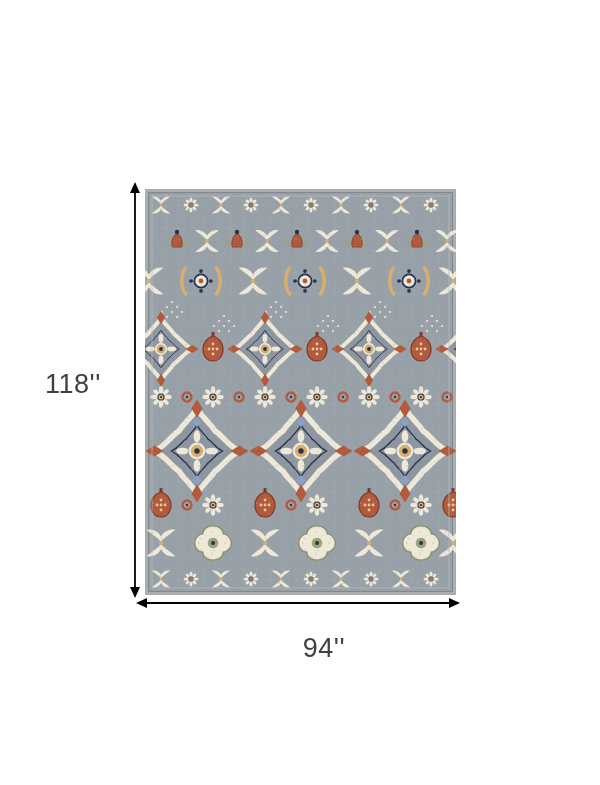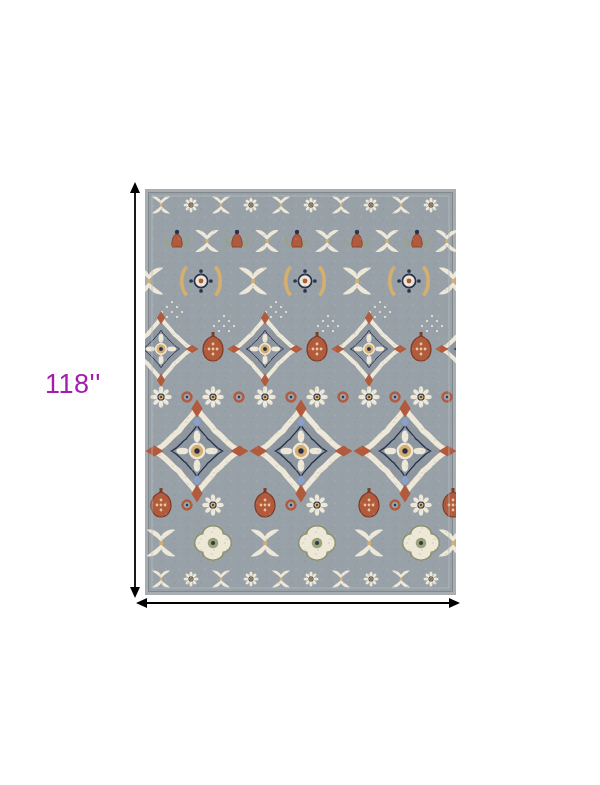--- a/index.html
+++ b/index.html
@@ -2,21 +2,21 @@
 <html><head>
 <meta charset="utf-8">
 <style>
   html,body{margin:0;padding:0;background:#fff;}
   .stage{position:relative;width:600px;height:785px;background:#ffffff;
          font-family:"Liberation Sans",sans-serif;overflow:hidden;}
   .rug{position:absolute;left:145px;top:189px;width:311px;height:406px;}
   .rug svg{display:block;width:311px;height:406px;}
   .dim-v{position:absolute;left:126px;top:182px;}
   .dim-h{position:absolute;left:135px;top:594px;}
-  .dim-label{position:absolute;color:#a21caf;font-size:27px;font-weight:400;
+  .dim-label{position:absolute;color:#404040;font-size:27px;font-weight:400;
              letter-spacing:0.5px;line-height:1.1;}
   .label-height{left:26px;top:370px;width:94px;text-align:center;}
   .label-width{left:272px;top:634px;width:104px;text-align:center;}
 </style>
 </head>
 <body>
 
 <div class="stage">
 
   <div class="rug">
@@ -224,14 +224,15 @@
   </svg>
 
   <svg class="dim-h" width="326" height="18" viewBox="0 0 326 18">
     <line x1="4" y1="9" x2="322" y2="9" stroke="#000000" stroke-width="1.8"></line>
     <polygon points="1,9 12,4 12,14" fill="#000000"></polygon>
     <polygon points="325,9 314,4 314,14" fill="#000000"></polygon>
   </svg>
 
   <div class="dim-label label-height">118''</div>
 
+  <div class="dim-label label-width">94''</div>
 
 </div>
 
 </body></html>

